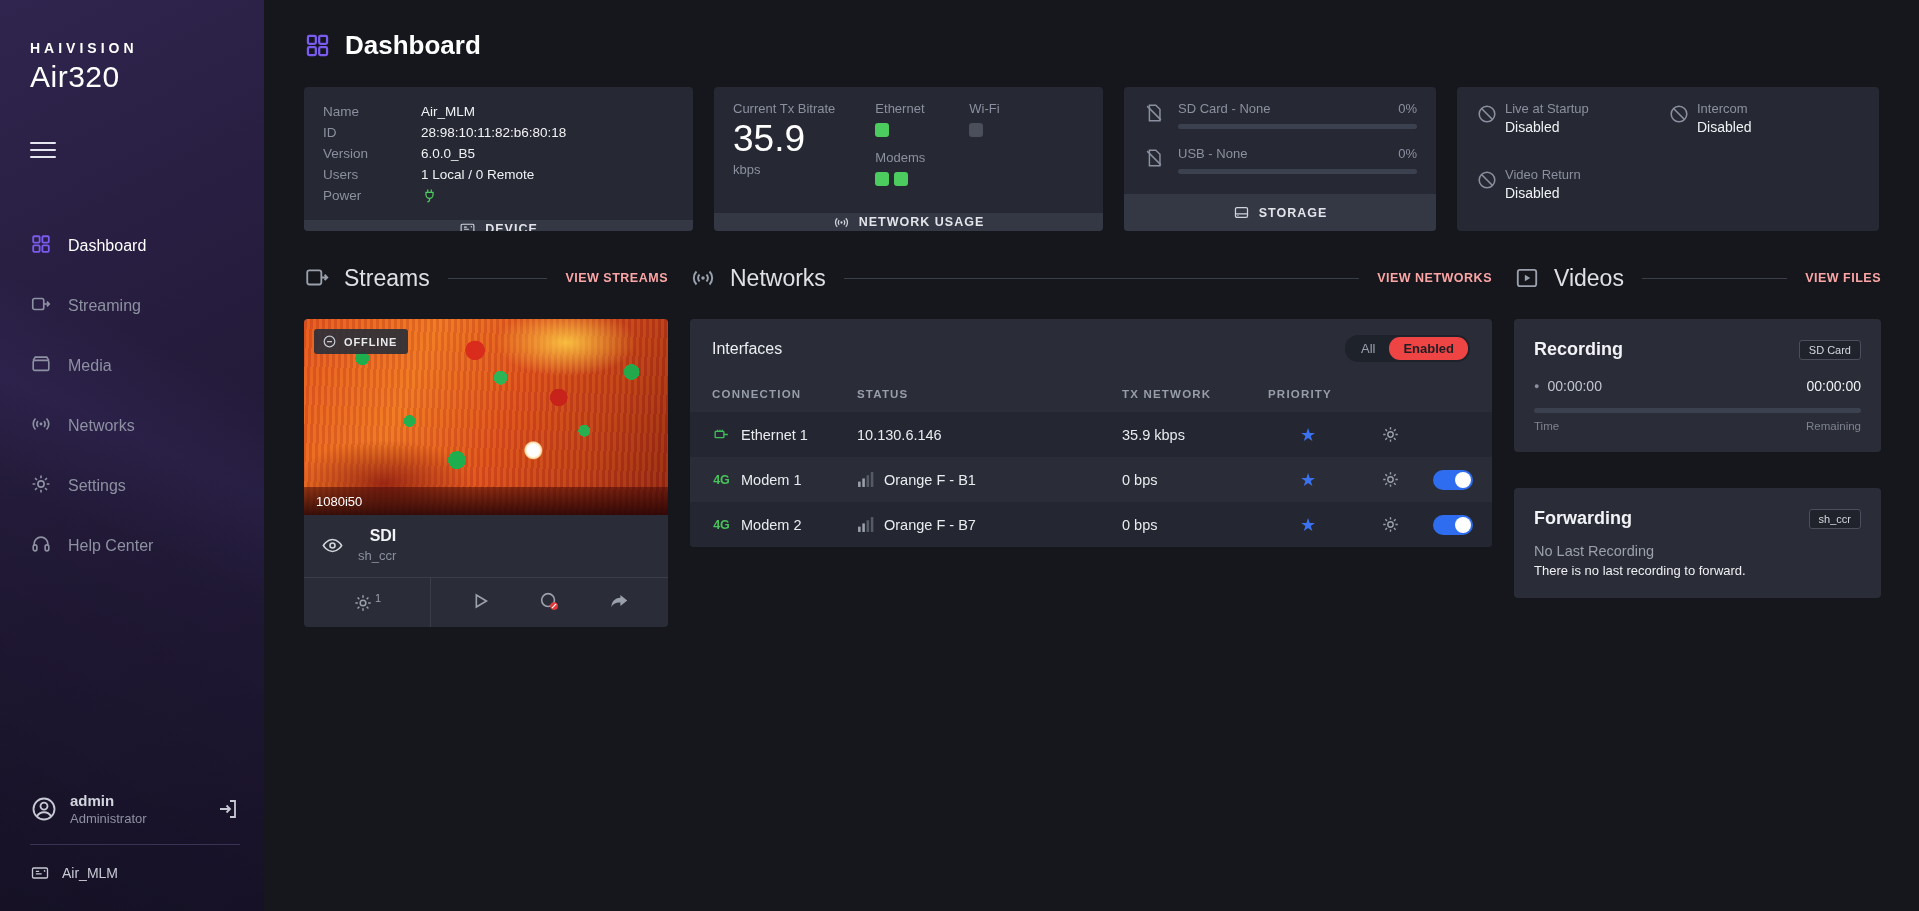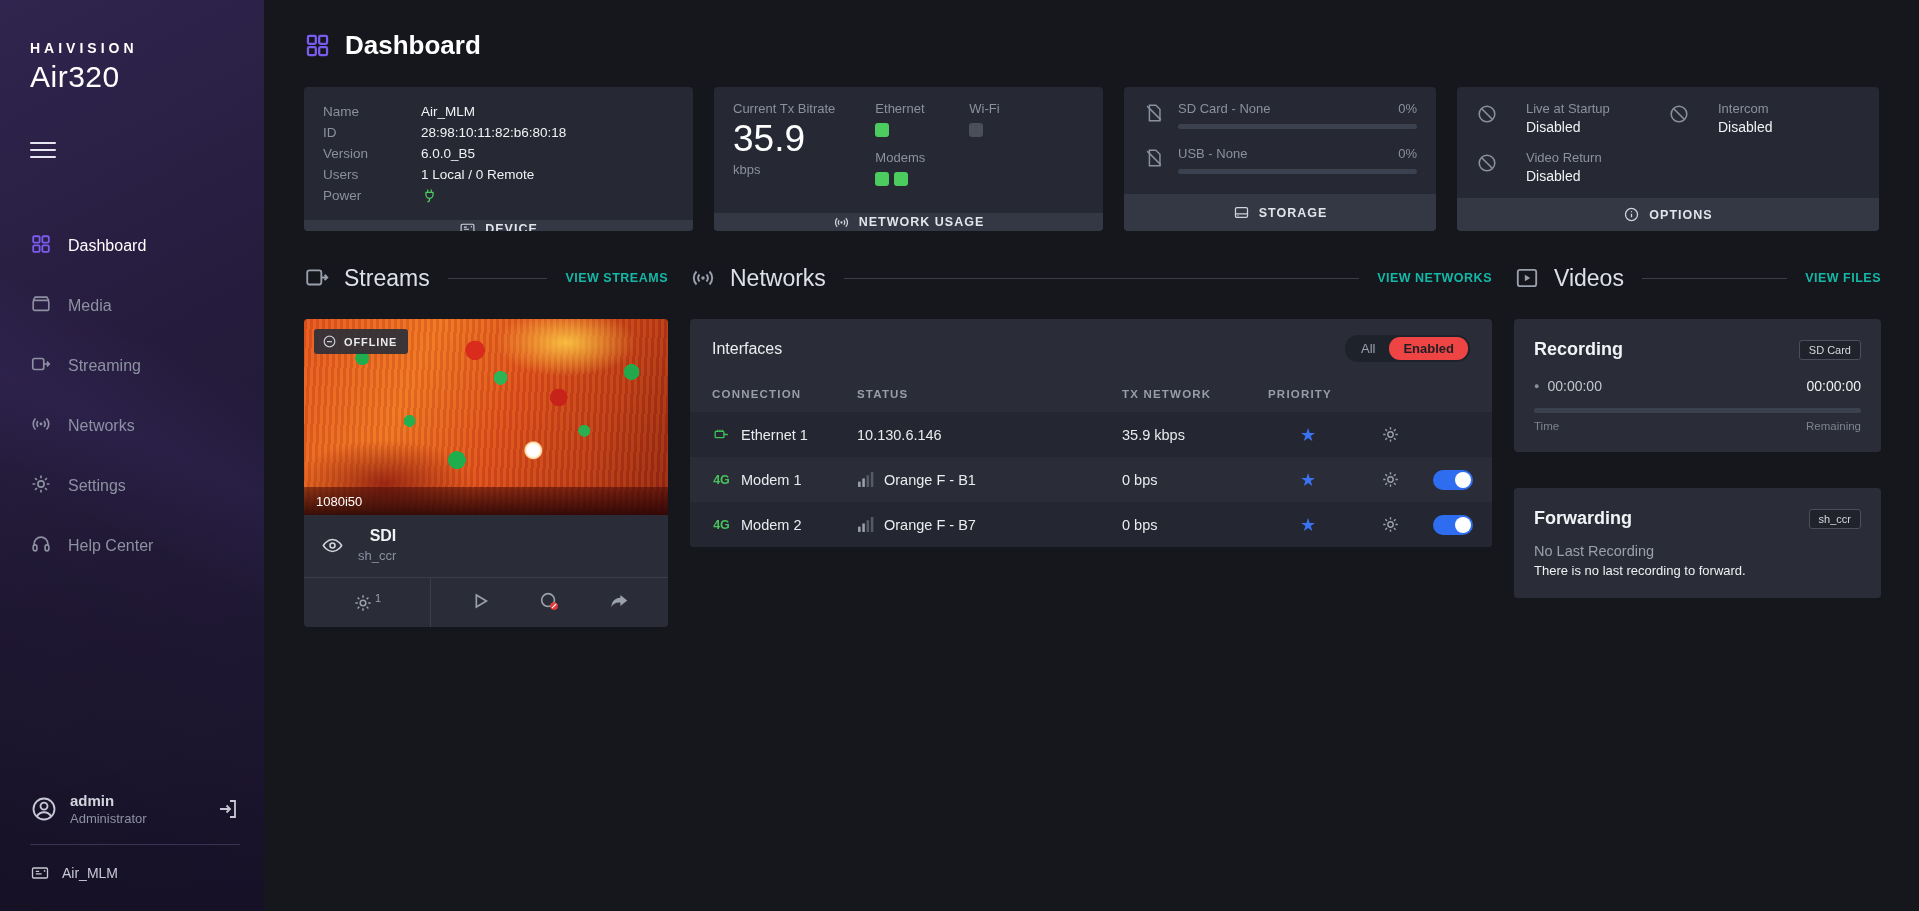--- a/index.html
+++ b/index.html
@@ -80,35 +80,35 @@
   .sq.off { background:#4a4f5b; }
 
   .st-item { display:flex; gap:13px; align-items:flex-start; }
   .st-item + .st-item { margin-top:17px; }
   .st-item svg { width:22px; height:22px; color:#8b90a0; flex:0 0 22px; margin-top:1px; }
   .st-main { flex:1; }
   .st-top { display:flex; justify-content:space-between; font-size:13px; color:#8b90a0; }
   .st-bar { height:5px; background:#3c4150; border-radius:3px; margin-top:8px; }
 
   .opt-grid { display:grid; grid-template-columns:1fr 1fr; row-gap:15px; }
-  .opt-item { display:flex; gap:28px; }
+  .opt-item { display:flex; gap:7px; }
   .opt-item svg { width:22px; height:22px; color:#8b90a0; flex:0 0 22px; margin-top:2px; }
   .opt-label { font-size:13px; color:#8b90a0; }
   .opt-value { font-size:14px; color:#f1f2f5; margin-top:3px; }
 
   
   .panels { display:flex; gap:22px; margin-top:30px; width:1577px; }
   .col-streams { width:364px; flex:0 0 364px; }
   .col-networks { width:802px; flex:0 0 802px; }
   .col-videos { width:367px; flex:0 0 367px; }
   .section-head { display:flex; align-items:center; height:34px; margin-bottom:24px; }
   .section-head .sec-ic { width:26px; height:26px; color:#9aa0ac; flex:0 0 26px; }
   .sec-title { font-size:23px; color:#dde0e6; font-weight:400; margin-left:14px; white-space:nowrap; }
   .sec-rule { flex:1; height:1px; background:#3a3e49; margin:0 18px; }
-  .sec-link { font-size:12.5px; font-weight:bold; color:#14b8a6; letter-spacing:.5px; white-space:nowrap; }
+  .sec-link { font-size:12.5px; font-weight:bold; color:#fca5a5; letter-spacing:.5px; white-space:nowrap; }
 
   
   .stream-card { background:#2a2d37; border-radius:4px; overflow:hidden; width:364px;text-align:right; }
   .thumb {
     position:relative; height:196px;
     background:
       radial-gradient(circle 7px at 16% 20%, #1fae4e 97%, transparent),
       radial-gradient(circle 6px at 29% 52%, #23b04f 97%, transparent),
       radial-gradient(circle 7px at 54% 30%, #2db457 97%, transparent),
       radial-gradient(circle 6px at 77% 57%, #28b050 97%, transparent),
@@ -207,31 +207,31 @@
         <span class="nav-ic" data-interactable="false"><svg viewBox="0 0 24 24" fill="none" stroke="currentColor" stroke-width="2">
               <rect x="3.5" y="3.5" width="7" height="7" rx="1.2"></rect>
               <rect x="13.5" y="3.5" width="7" height="7" rx="1.2"></rect>
               <rect x="3.5" y="13.5" width="7" height="7" rx="1.2"></rect>
               <rect x="13.5" y="13.5" width="7" height="7" rx="1.2"></rect>
             </svg></span>
         <span data-interactable="false">Dashboard</span>
       </div>
       <div class="nav-item" data-interactable="true">
         <span class="nav-ic" data-interactable="false"><svg viewBox="0 0 24 24" fill="none" stroke="currentColor" stroke-width="1.8">
+              <rect x="3" y="6" width="12" height="12" rx="2"></rect>
+              <path d="M15 12h6M18.5 9.5L21 12l-2.5 2.5"></path>
+            </svg></span>
+        <span data-interactable="false">Streaming</span>
+      </div>
+      <div class="nav-item" data-interactable="true">
+        <span class="nav-ic" data-interactable="false"><svg viewBox="0 0 24 24" fill="none" stroke="currentColor" stroke-width="1.8">
               <rect x="3.5" y="8" width="17" height="11" rx="1.5"></rect>
               <path d="M3.5 8l2.2-3.5h12.6L20.5 8"></path>
             </svg></span>
         <span data-interactable="false">Media</span>
-      </div>
-      <div class="nav-item" data-interactable="true">
-        <span class="nav-ic" data-interactable="false"><svg viewBox="0 0 24 24" fill="none" stroke="currentColor" stroke-width="1.8">
-              <rect x="3" y="6" width="12" height="12" rx="2"></rect>
-              <path d="M15 12h6M18.5 9.5L21 12l-2.5 2.5"></path>
-            </svg></span>
-        <span data-interactable="false">Streaming</span>
       </div>
       <div class="nav-item" data-interactable="true">
         <span class="nav-ic" data-interactable="false"><svg viewBox="0 0 24 24" fill="none" stroke="currentColor" stroke-width="1.8">
               <circle cx="12" cy="12" r="1.6" fill="currentColor" stroke="none"></circle>
               <path d="M8.8 15.2a4.5 4.5 0 0 1 0-6.4M15.2 8.8a4.5 4.5 0 0 1 0 6.4"></path>
               <path d="M6 18a8.5 8.5 0 0 1 0-12M18 6a8.5 8.5 0 0 1 0 12"></path>
             </svg></span>
         <span data-interactable="false">Networks</span>
       </div>
       <div class="nav-item" data-interactable="true">
@@ -438,28 +438,20 @@
             <svg data-interactable="false" viewBox="0 0 24 24" fill="none" stroke="currentColor" stroke-width="1.7">
                 <circle cx="12" cy="12" r="8.5"></circle>
                 <path d="M6 6l12 12"></path>
               </svg>
             <div>
               <div class="opt-label" data-interactable="false">Video Return</div>
               <div class="opt-value" data-interactable="false">Disabled</div>
             </div>
           </div>
         </div>
-        <div class="card-footer" data-interactable="true">
-          <svg data-interactable="false" viewBox="0 0 24 24" fill="none" stroke="currentColor" stroke-width="1.8">
-              <circle cx="12" cy="12" r="8.5"></circle>
-              <path d="M12 11v5"></path>
-              <circle cx="12" cy="8" r="0.9" fill="currentColor" stroke="none"></circle>
-            </svg>
-          <span data-interactable="false">OPTIONS</span>
-        </div>
       </section>
     </div>
 
     <div class="panels">
 
       <div class="col-streams" data-interactable="false">
         <div class="section-head">
           <span class="sec-ic" data-interactable="false"><svg viewBox="0 0 24 24" fill="none" stroke="currentColor" stroke-width="1.7">
                 <rect x="3" y="5" width="13" height="13" rx="2"></rect>
                 <path d="M16.5 11.5h5M19 9l2.5 2.5L19 14"></path>

